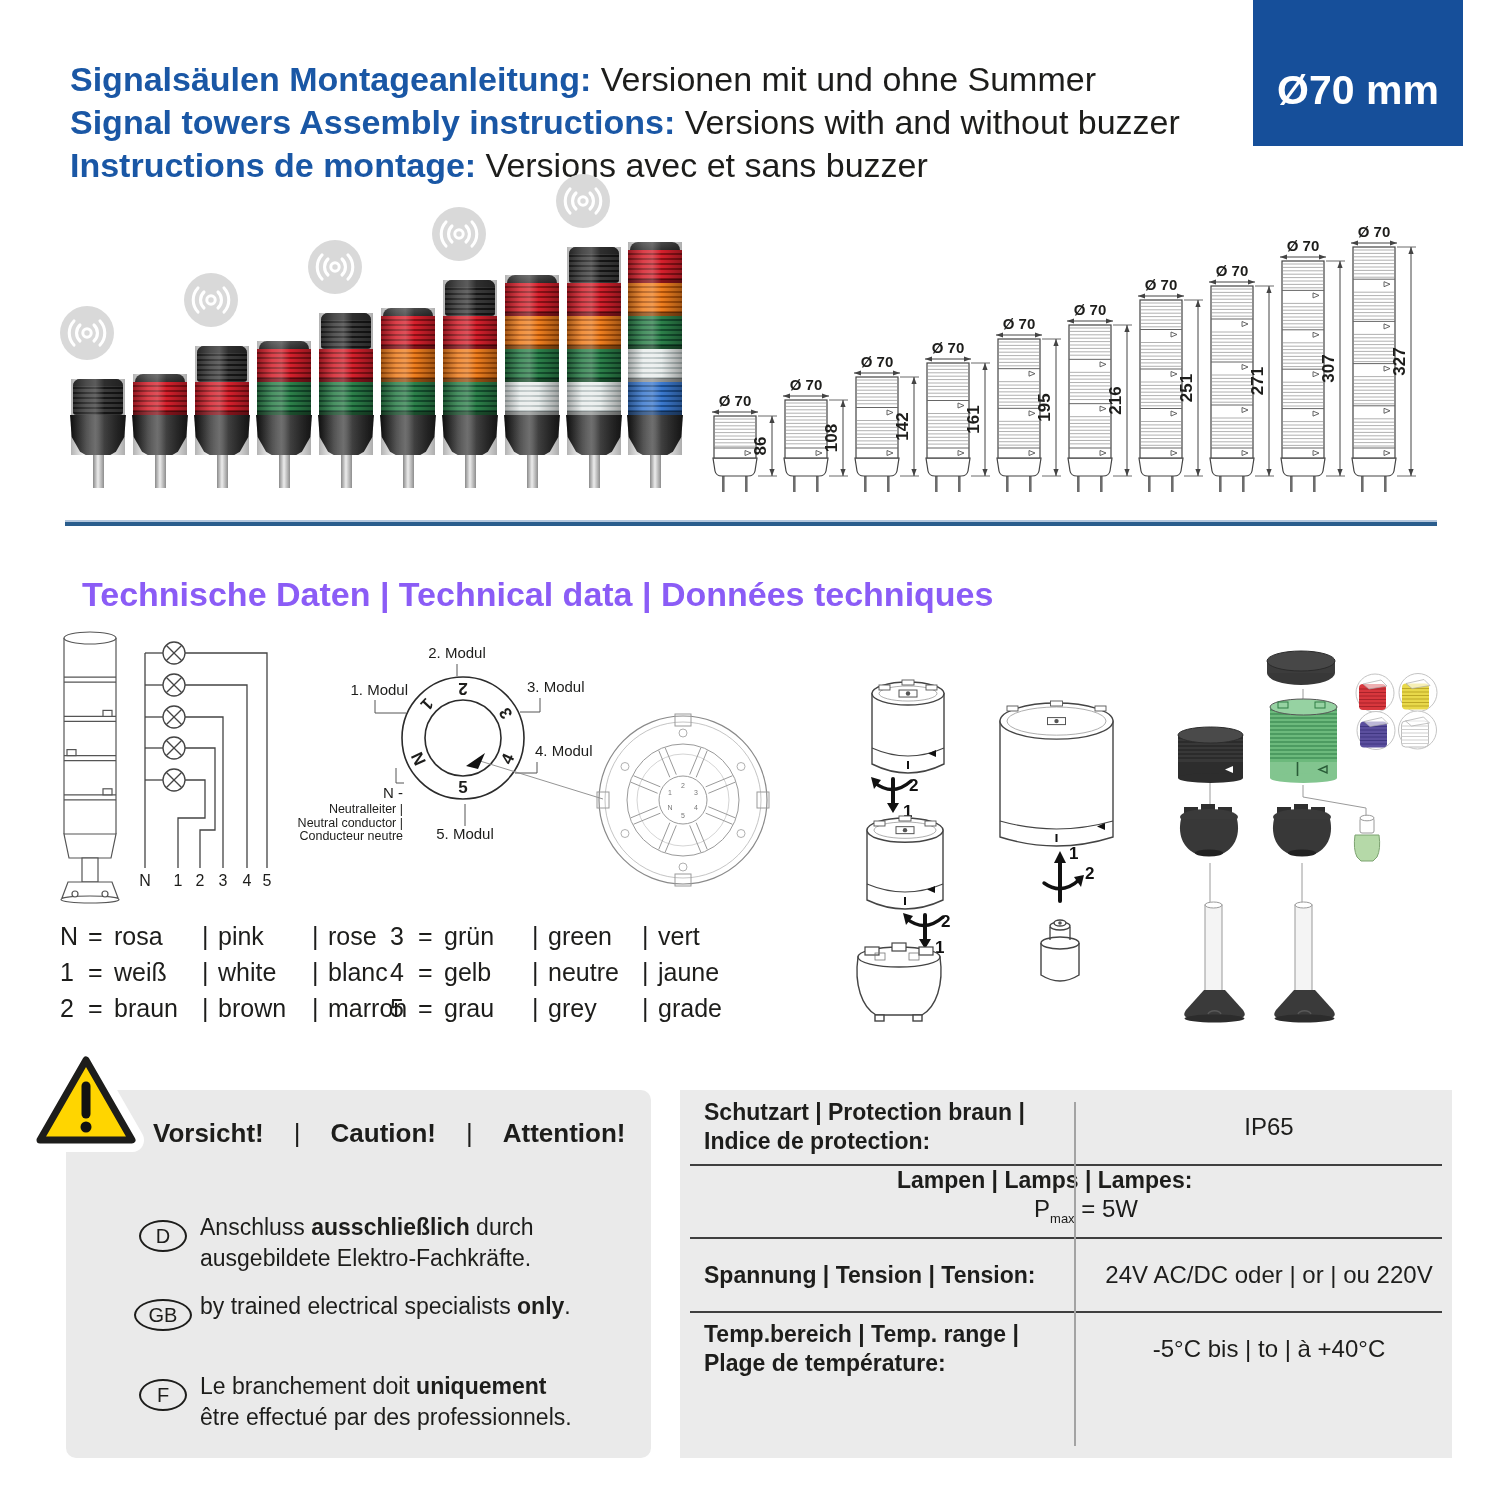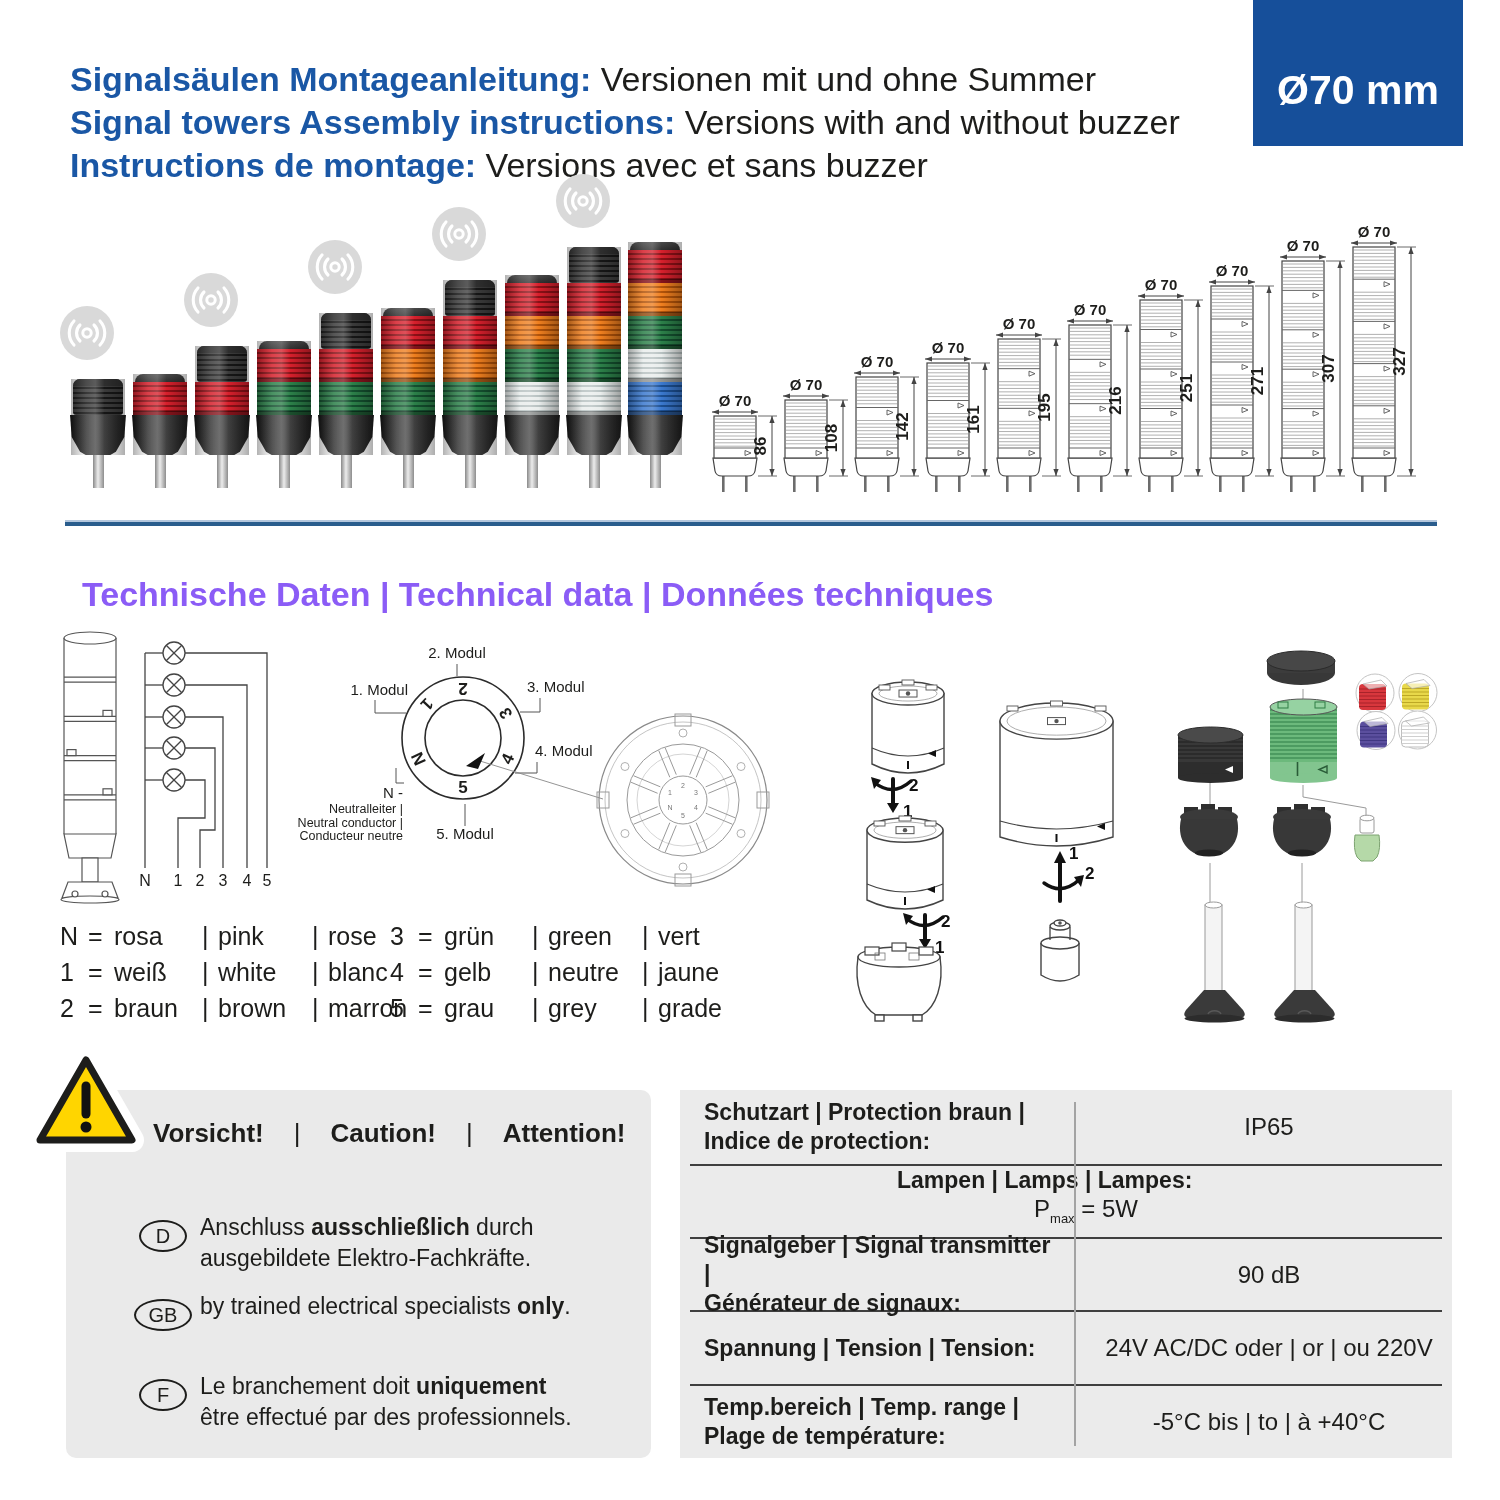--- a/index.html
+++ b/index.html
@@ -1146,27 +1146,20 @@
           <div>Indice de protection:</div>
         </div>
         <div class="s-value"><span>IP65</span></div>
       </div>
       <div class="s-row" style="height: 73px; flex-direction: column;">
         <div class="s-label">
           <div>Lampen | Lamps | Lampes:</div>
         </div>
         <div class="s-value"><span>P</span><sub>max</sub><span> = 5W</span></div>
       </div>
-      <div class="s-row" style="height: 73px;">
-        <div class="s-label">
-          <div>Signalgeber | Signal transmitter |</div>
-          <div>Générateur de signaux:</div>
-        </div>
-        <div class="s-value"><span>90 dB</span></div>
-      </div>
       <div class="s-row" style="height: 74px;">
         <div class="s-label">
           <div>Spannung | Tension | Tension:</div>
         </div>
         <div class="s-value"><span>24V AC/DC oder | or | ou 220V</span></div>
       </div>
       <div class="s-row" style="height: 74px;">
         <div class="s-label">
           <div>Temp.bereich | Temp. range |</div>
           <div>Plage de température:</div>

